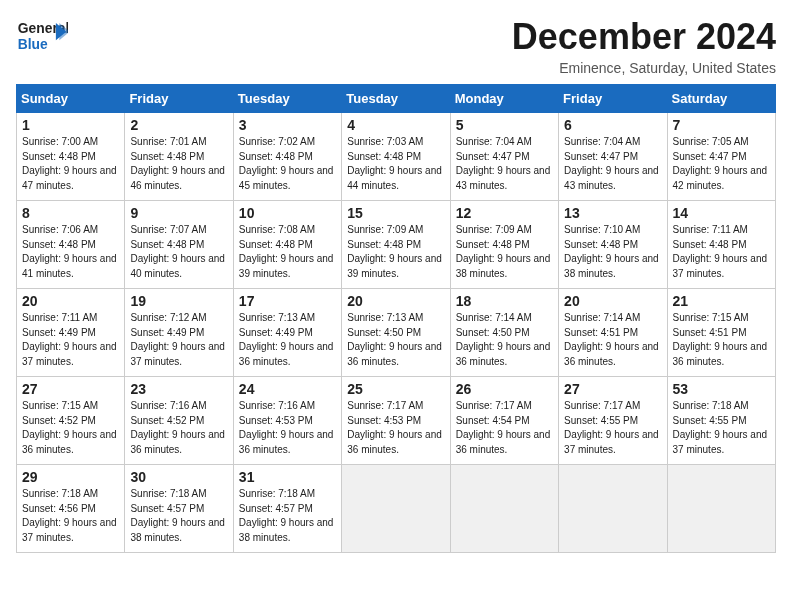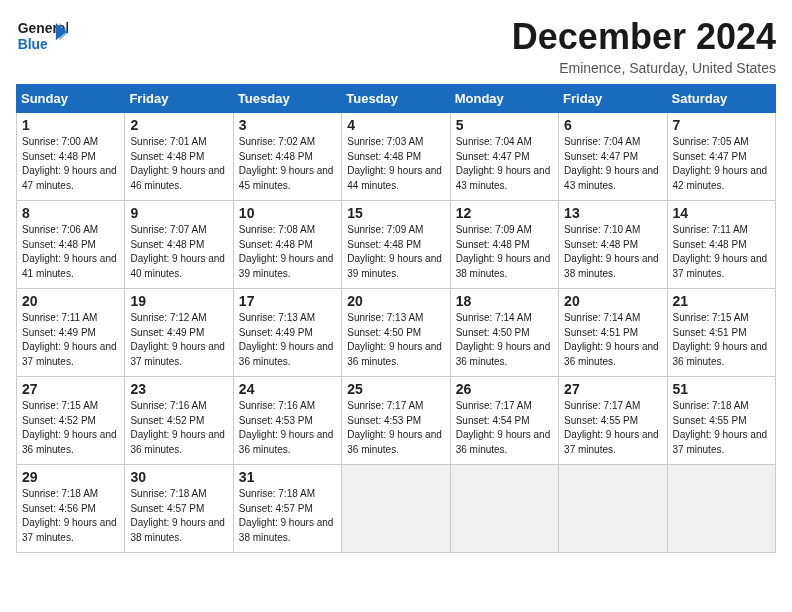--- a/index.html
+++ b/index.html
@@ -213,21 +213,21 @@
         </td>
         <td>
           <span class="day-num">26</span>
 <div class="day-info">Sunrise: 7:17 AM<br>Sunset: 4:54 PM<br>Daylight: 9 hours and 36 minutes.</div>
         </td>
         <td>
           <span class="day-num">27</span>
 <div class="day-info">Sunrise: 7:17 AM<br>Sunset: 4:55 PM<br>Daylight: 9 hours and 37 minutes.</div>
         </td>
         <td>
-          <span class="day-num">51</span>
+          <span class="day-num">53</span>
 <div class="day-info">Sunrise: 7:18 AM<br>Sunset: 4:55 PM<br>Daylight: 9 hours and 37 minutes.</div>
         </td>
       </tr>
       <tr>
         <td>
           <span class="day-num">29</span>
 <div class="day-info">Sunrise: 7:18 AM<br>Sunset: 4:56 PM<br>Daylight: 9 hours and 37 minutes.</div>
         </td>
         <td>
           <span class="day-num">30</span>

